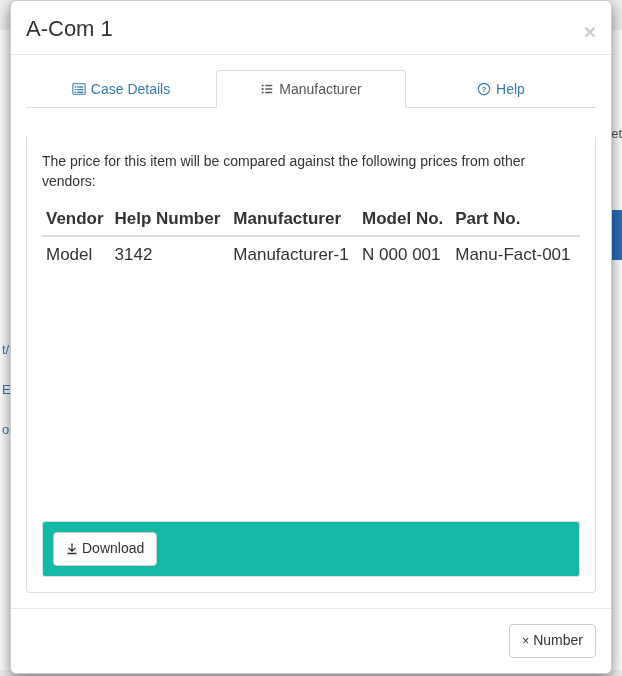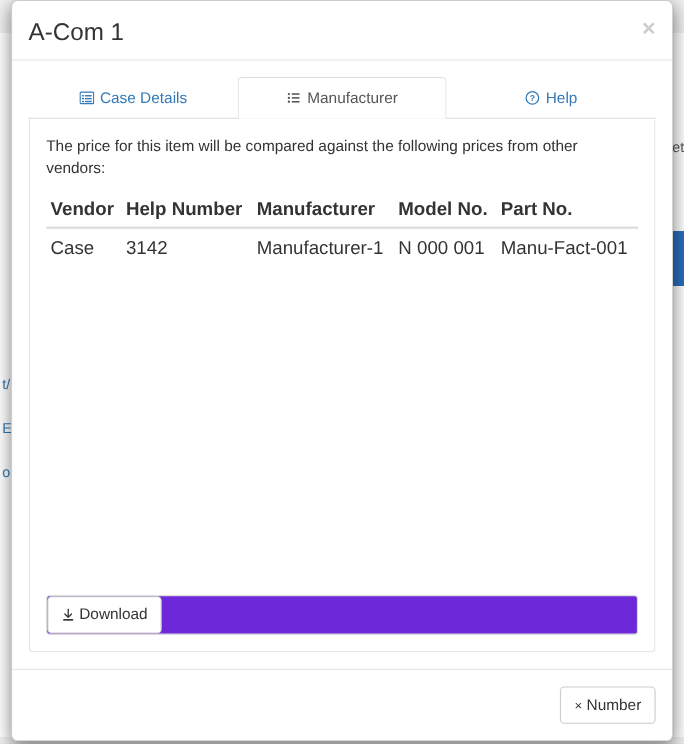--- a/index.html
+++ b/index.html
@@ -55,21 +55,21 @@
       border-radius: 6px;
       box-shadow: 0 5px 15px rgba(0,0,0,.5);
       display: flex;
       flex-direction: column;
     }
     .modal-header {
       padding: 15px 15px 12px 15px;
       border-bottom: 1px solid #e5e5e5;
       display: flex;
       justify-content: space-between;
-      align-items: flex-start;
+      align-items: flex-end;
       gap: 24px;
     }
     .modal-title {
       font-size: 22px;
       font-weight: 500;
       color: #333;
     }
     .close-x {
       color: #ccc;
       font-size: 21px;
@@ -78,20 +78,21 @@
       border: none;
       cursor: pointer;
       line-height: 1;
       padding: 0;
     }
     .modal-body {
       padding: 15px;
       flex: 1;
       display: flex;
       flex-direction: column;
+      gap: 29px;
     }
     .tabs {
       display: flex;
       border-bottom: 1px solid #ddd;
       list-style: none;
     }
     .tab {
       padding: 10px 15px;
       color: #337ab7;
       cursor: pointer;
@@ -135,23 +136,24 @@
       border-bottom: 2px solid #ddd;
       color: #333;
     }
     tbody td {
       padding: 8px 4px;
       border-top: 1px solid #ddd;
       color: #333;
     }
     .spacer { flex: 1; }
     .download-bar {
-      background: #6d28d9;
+      background: #14b8a6;
       border: 1px solid #ddd;
       border-radius: 3px;
+      padding: 10px;
       margin-top: 14px;
     }
     .btn {
       display: inline-flex;
       align-items: center;
       gap: 4px;
       padding: 6px 12px;
       font-size: 14px;
       border-radius: 4px;
       border: 1px solid #ccc;
@@ -235,21 +237,21 @@
           <tr>
             <th>Vendor</th>
             <th>Help Number</th>
             <th>Manufacturer</th>
             <th>Model No.</th>
             <th>Part No.</th>
           </tr>
         </thead>
         <tbody>
           <tr>
-            <td>Case</td>
+            <td>Model</td>
             <td>3142</td>
             <td>Manufacturer-1</td>
             <td>N 000 001</td>
             <td>Manu-Fact-001</td>
           </tr>
         </tbody>
       </table>
 
       <div class="spacer"></div>
 

